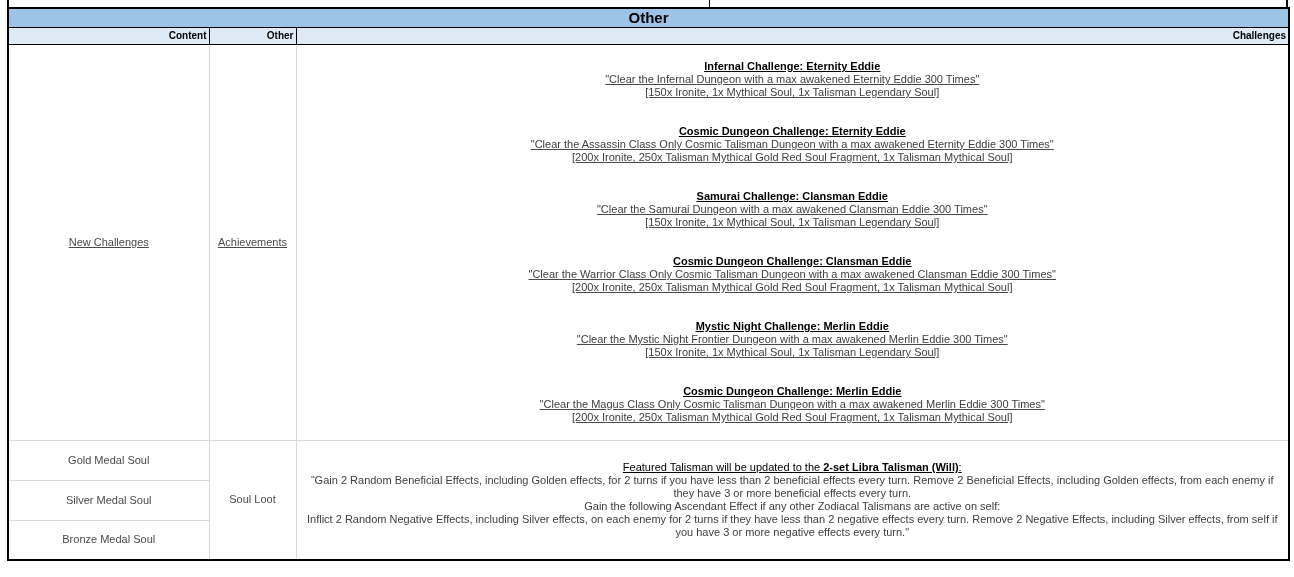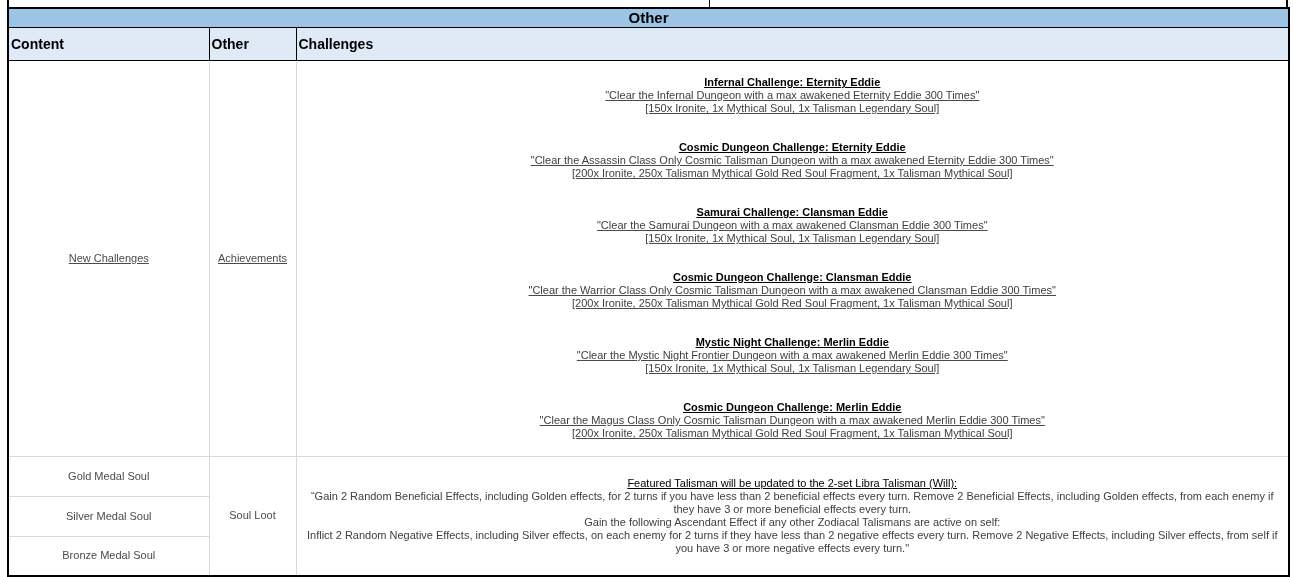--- a/index.html
+++ b/index.html
@@ -48,23 +48,23 @@
     text-align: center;
     font-size: 15px;
     padding: 0;
   }
   th.col-header {
     background: #DEEAF6;
     border: 1px solid #000;
     height: 17px;
     font-weight: bold;
     color: #000;
-    text-align: left;
-    font-size: 14px;
-    padding: 8px 2px;
+    text-align: right;
+    font-size: 10px;
+    padding: 0 2px;
   }
   td {
     border: 1px solid #D9D9D9;
     text-align: center;
     vertical-align: middle;
     padding: 2px 6px;
     color: #4a4a4a;
     line-height: 13px;
   }
   td.tall-cell { height: 396px; text-decoration: underline; }
@@ -72,21 +72,21 @@
 
   .challenge-block + .challenge-block { margin-top: 26px; }
   .challenge-title {
     font-weight: bold;
     text-decoration: underline;
     color: #000;
   }
   .challenge-line { color: #404040; }
 
   .ft-heading { text-decoration: underline; color: #000; }
-  .ft-heading .bold-part { font-weight: normal; }
+  .ft-heading .bold-part { font-weight: bold; }
   .ft-para1 { margin-top: 0; color: #404040; }
   .ft-para2 { color: #404040; }
 </style>
 </head>
 <body>
 
 <div class="sheet">
 
   <div class="partial-top-row">
     <div class="partial-top-divider"></div>

